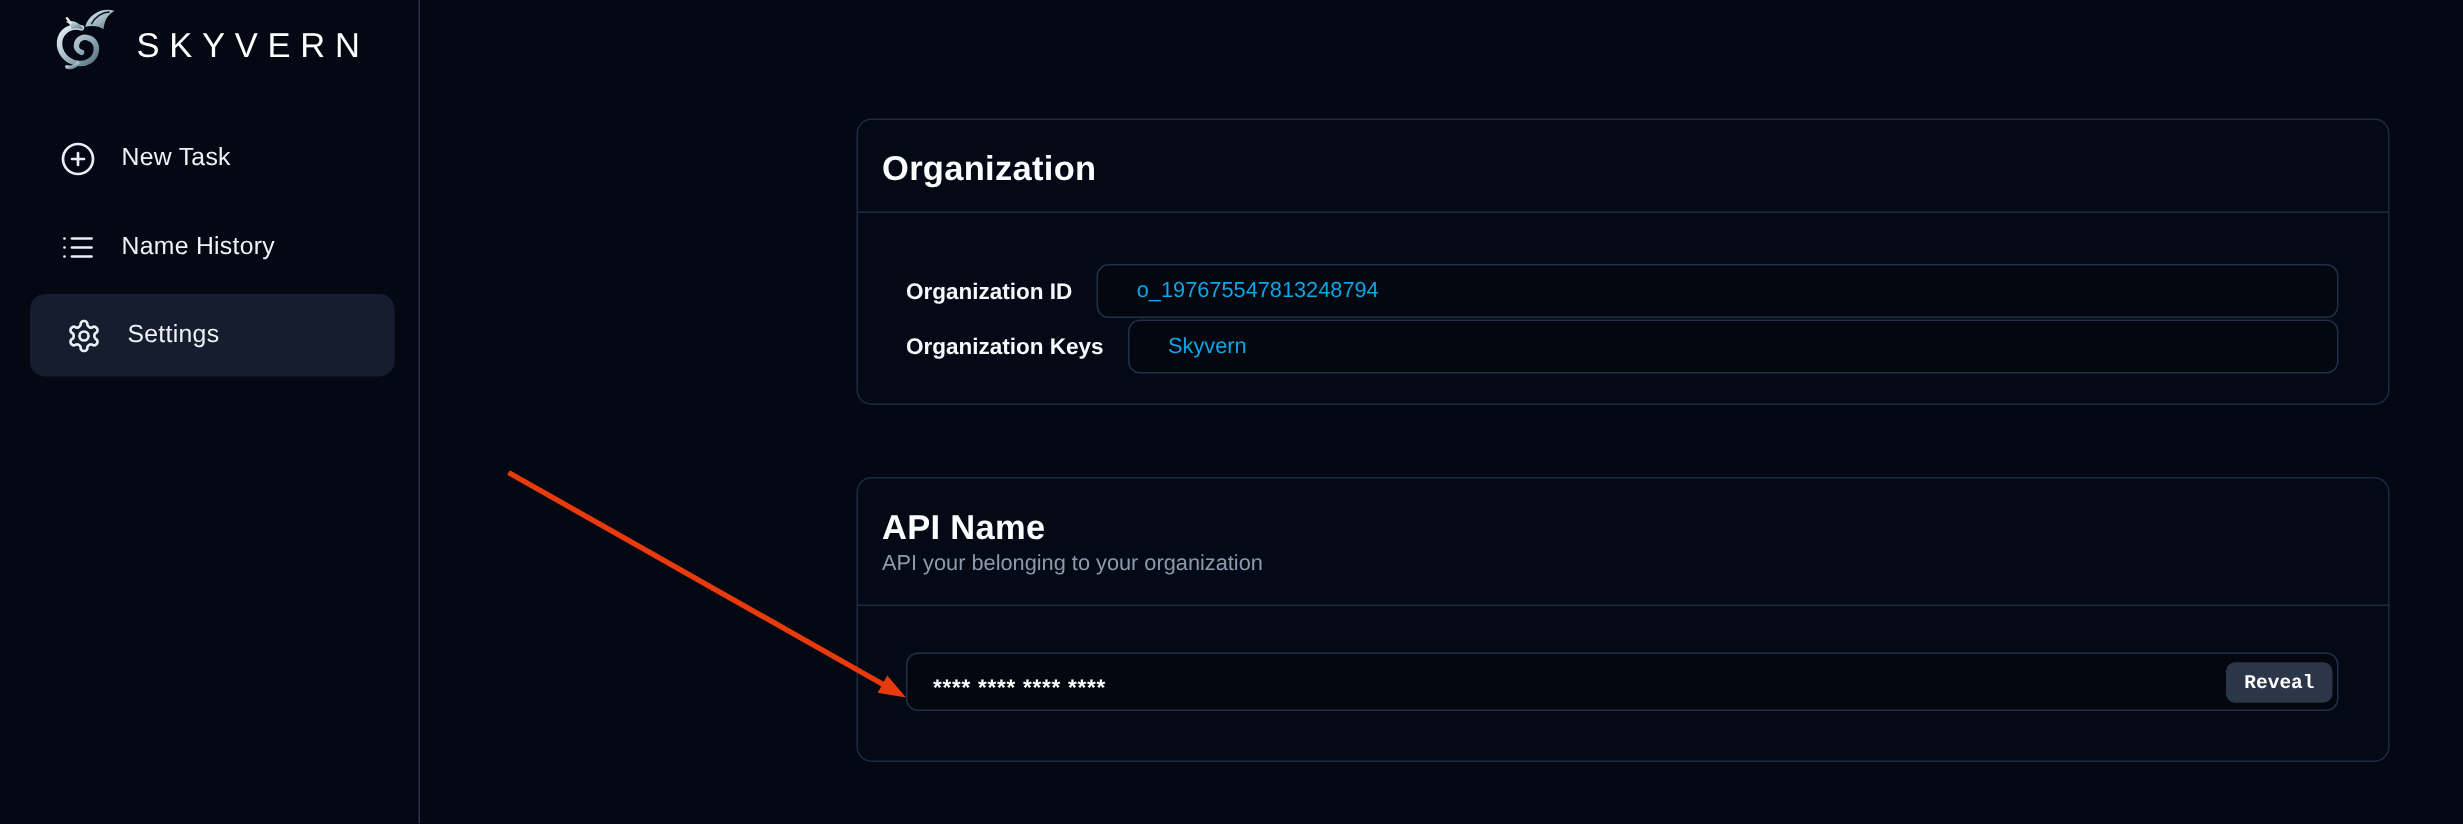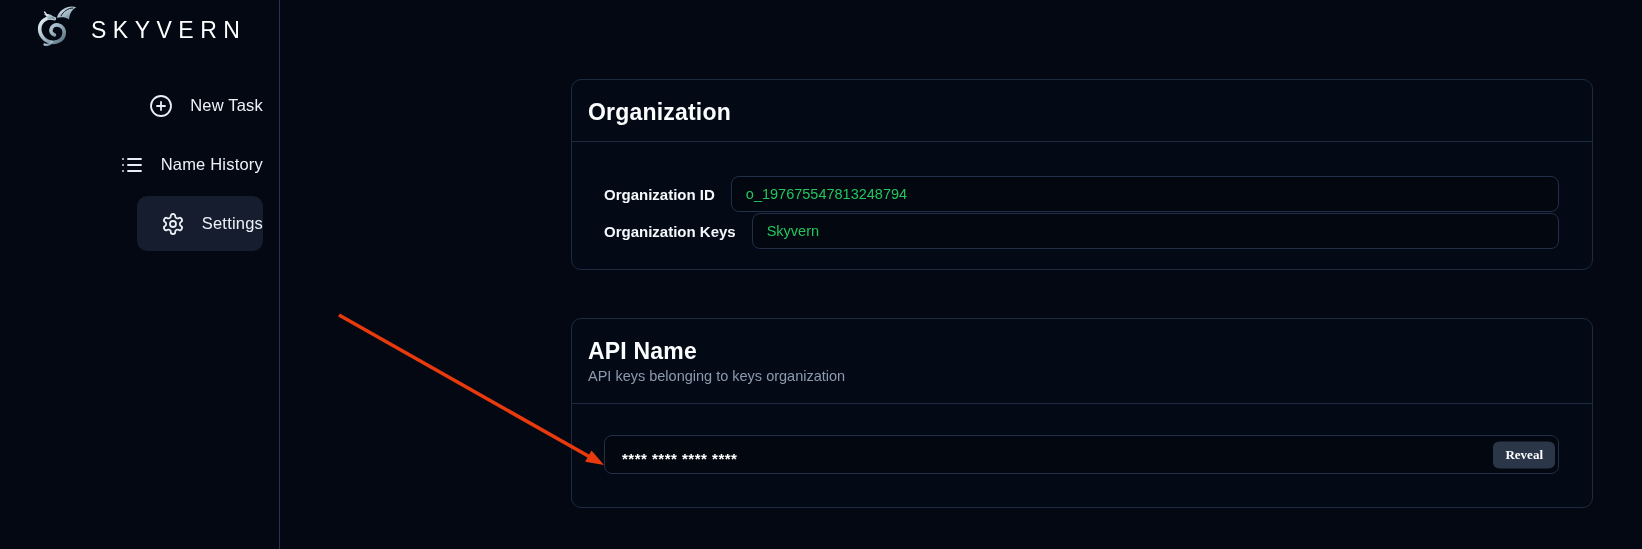--- a/index.html
+++ b/index.html
@@ -27,21 +27,21 @@
     border-right:1px solid #273350;
     background:var(--bg);
   }
   .logo-row{
     position:absolute;left:30px;top:3px;
     display:flex;align-items:center;gap:9px;height:54px;
   }
   .wordmark{
     font-size:23px;letter-spacing:6.5px;color:#ffffff;font-weight:400;
   }
-  .nav{position:absolute;top:78px;left:0;right:0;display:flex;flex-direction:column;gap:4px;align-items:flex-end;}
+  .nav{position:absolute;top:78px;left:0;right:0;display:flex;flex-direction:column;gap:4px;}
   .nav-item{
     height:55px;margin:0 16px;display:flex;align-items:center;gap:17px;
     padding-left:24px;border-radius:10px;cursor:pointer;color:#eef2f8;
   }
   .nav-item.active{background:var(--active);margin-left:20px;}
   .nav-item .nicon{width:24px;height:24px;flex:0 0 24px;color:#e9eef6;}
   .nav-label{font-size:16.5px;font-weight:400;letter-spacing:.2px;}
   
   .main{position:absolute;left:571px;top:79px;width:1022px;}
   .card{
@@ -51,36 +51,36 @@
   }
   .card + .card{margin-top:48px;}
   .card-header{padding:20px 16px 17px 16px;border-bottom:1px solid var(--border);}
   .card-title{font-size:23px;font-weight:700;letter-spacing:.2px;line-height:24px;color:#fbfdff;}
   .card-subtitle{font-size:14.5px;color:var(--muted);margin-top:3px;line-height:20px;}
   .card-body{padding:34px 33px 19px 32px;}
   .field-row{display:flex;align-items:center;margin-bottom:1px;}
   .field-label{font-size:15px;font-weight:600;margin-right:16px;white-space:nowrap;color:#f5f8fc;}
   .text-input{
     flex:1;height:36px;background:#03070f;border:1px solid var(--input-border);
-    border-radius:8px;color:#22c55e;font-size:14.5px;padding:0 14px;outline:none;
+    border-radius:8px;color:#0ea5e9;font-size:14.5px;padding:0 26px;outline:none;
     font-family:"Liberation Sans","DejaVu Sans",sans-serif;
   }
   .api-body{padding:31px 33px 33px 32px;}
   .key-row{position:relative;}
   .key-input{
     width:100%;height:39px;background:#03070f;border:1px solid var(--input-border);
     border-radius:8px;color:#ffffff;font-size:15px;font-weight:700;letter-spacing:.5px;
     padding:7px 80px 0 17px;outline:none;
     font-family:"Liberation Sans","DejaVu Sans",sans-serif;
   }
   .reveal-btn{
     position:absolute;right:4px;top:50%;transform:translateY(-50%);
     height:27px;padding:0 12px;border:none;border-radius:6px;
     background:var(--reveal);color:#ffffff;font-size:13px;font-weight:600;
-    cursor:pointer;font-family:Liberation Serif, serif;
+    cursor:pointer;font-family:Liberation Mono, monospace;
   }
   .arrow-overlay{
     position:absolute;left:0;top:0;width:1642px;height:549px;pointer-events:none;
   }
 </style>
 </head>
 <body>
 
 <div class="app">
 
@@ -152,21 +152,21 @@
         <div class="field-row">
           <span class="field-label">Organization Keys</span>
           <input class="text-input" type="text" value="Skyvern" style="">
         </div>
       </div>
     </section>
 
     <section class="card">
       <div class="card-header">
         <div class="card-title">API Name</div>
-        <div class="card-subtitle">API keys belonging to keys organization</div>
+        <div class="card-subtitle">API your belonging to your organization</div>
       </div>
       <div class="api-body">
         <div class="key-row">
           <input class="key-input" type="text" value="**** **** **** ****" style="">
           <button class="reveal-btn">Reveal</button>
         </div>
       </div>
     </section>
 
   </main>

